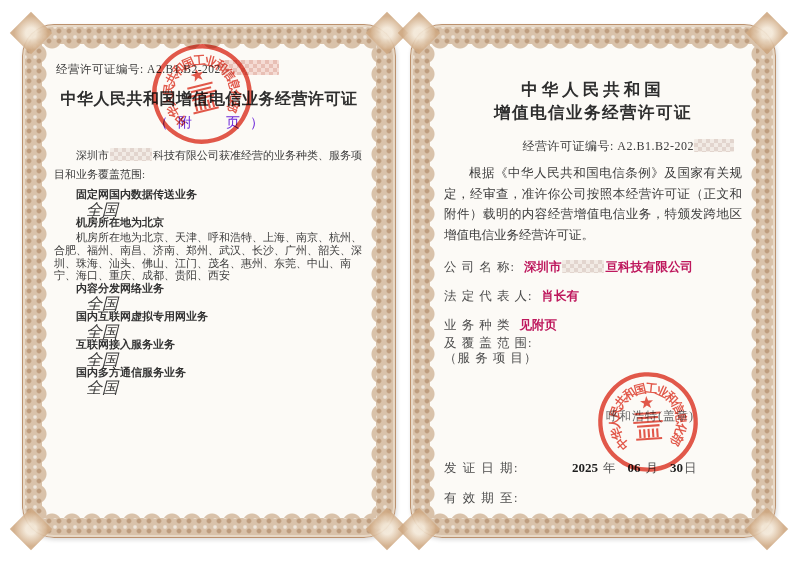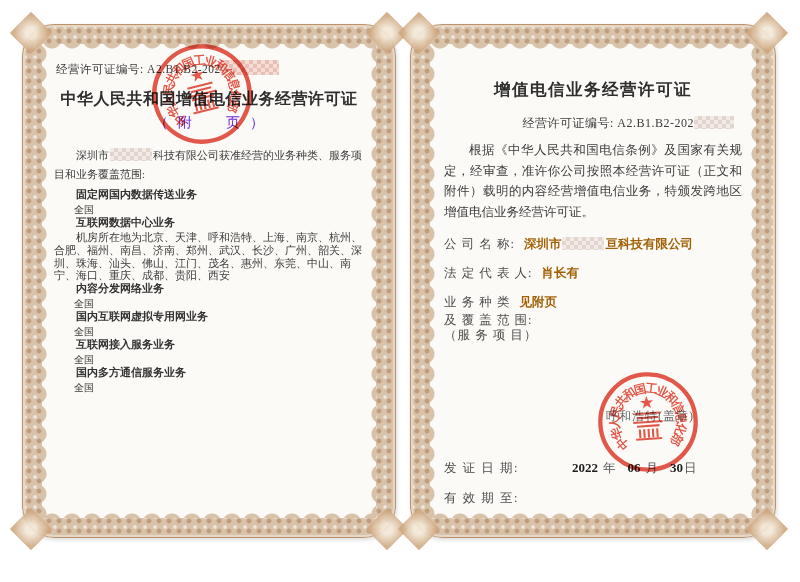--- a/index.html
+++ b/index.html
@@ -48,33 +48,33 @@
   .content{position:absolute;inset:0;padding:12px 12px 0 12px;}
 
   
   .l-license{font-size:11.5px;margin:4px 0 0 2px;letter-spacing:.5px;}
   .l-title{font-size:16px;font-weight:bold;text-align:center;color:#2e2e2e;margin-top:12px;letter-spacing:.5px;}
   .l-subtitle{font-size:14px;font-weight:normal;text-align:center;color:#6d28d9;margin-top:4px;letter-spacing:10px;text-indent:10px;}
   .l-intro{font-size:11px;line-height:19px;text-indent:2em;margin:14px 0 0 0;}
   .cats{margin-top:4px;}
   .cat{}
   .cat-name{font-size:11px;font-weight:bold;color:#333;margin-left:2em;line-height:13px;}
-  .cat-scope{font-size:10px;margin-left:2em;line-height:13px;margin-top:2px;}
+  .cat-scope{font-size:16px;margin-left:2em;line-height:13px;margin-top:2px;font-style:italic;}
   .cat-scope-para{font-size:11px;margin-left:0;text-indent:2em;line-height:12.8px;margin-top:2px;}
 
   
   .r-title{margin-top:22px;text-align:center;color:#2e2e2e;font-weight:bold;}
   .r-title .t1{font-size:16.5px;letter-spacing:4px;line-height:23px;}
   .r-title .t2{font-size:16.5px;letter-spacing:1.5px;line-height:23px;}
   .r-license{font-size:12px;text-align:right;margin:14px 10px 0 0;letter-spacing:.5px;}
   .r-body{font-size:12.5px;line-height:20.5px;text-indent:2em;margin:8px 2px 6px 2px;text-align:justify;}
   .fields{margin:14px 0 0 2px;}
   .field-row{margin-bottom:12px;font-size:12.5px;}
   .field-label{color:#4d4d4d;letter-spacing:1px;margin-right:6px;}
-  .field-value{font-weight:bold;color:#a16207;}
+  .field-value{font-weight:bold;color:#be185d;}
   .biz-extra{font-size:12.5px;color:#4d4d4d;line-height:14.5px;letter-spacing:1px;}
   .issuer-label{
     position:absolute;left:196px;top:384px;font-size:12px;color:#666;z-index:1;letter-spacing:1px;
   }
   .date-block{position:absolute;left:34px;top:436px;z-index:2;}
   .date-row{display:flex;align-items:baseline;margin-bottom:13px;font-size:12.5px;}
   .date-label{color:#4d4d4d;letter-spacing:1.5px;width:128px;}
   .date-value b{color:#1f1f1f;font-size:13px;}
   .date-value .unit{color:#555;margin:0 12px 0 5px;}
   .date-value .unit-day{color:#555;margin-left:1px;}
@@ -127,21 +127,21 @@
       </div>
       <div class="l-title">中华人民共和国增值电信业务经营许可证</div>
       <div class="l-subtitle">（附　页）</div>
       <p class="l-intro"><span>深圳市</span><span class="mosaic m-name"></span><span>科技有限公司获准经营的业务种类、服务项目和业务覆盖</span><span>范围:</span></p>
       <div class="cats">
         <div class="cat">
           <div class="cat-name">固定网国内数据传送业务</div>
           <div class="cat-scope">全国</div>
         </div>
         <div class="cat">
-          <div class="cat-name">互联网数据中心业务</div>
+          <div class="cat-name">机房所在地为北京</div>
           <div class="cat-scope-para">机房所在地为北京、天津、呼和浩特、上海、南京、杭州、合肥、福州、南昌、济南、郑州、武汉、长沙、广州、韶关、深圳、珠海、汕头、佛山、江门、茂名、惠州、东莞、中山、南宁、海口、重庆、成都、贵阳、西安</div>
         </div>
         <div class="cat">
           <div class="cat-name">内容分发网络业务</div>
           <div class="cat-scope">全国</div>
         </div>
         <div class="cat">
           <div class="cat-name">国内互联网虚拟专用网业务</div>
           <div class="cat-scope">全国</div>
         </div>
@@ -191,20 +191,21 @@
   <div class="corner tr"></div>
   <div class="corner bl"></div>
   <div class="corner br"></div>
   <div class="cert-inner">
     <div class="scallop top"></div>
     <div class="scallop bottom"></div>
     <div class="scallop left"></div>
     <div class="scallop right"></div>
     <div class="content">
       <div class="r-title">
+        <div class="t1">中华人民共和国</div>
         <div class="t2">增值电信业务经营许可证</div>
       </div>
       <div class="r-license">
         <span>经营许可证编号:</span>
         <span>A2.B1.B2-202</span><span class="mosaic m-lic-r"></span>
       </div>
       <p class="r-body">根据《中华人民共和国电信条例》及国家有关规定，经审查，准许你公司按照本经营许可证（正文和附件）载明的内容经营增值电信业务，特颁发跨地区增值电信业务经营许可证。</p>
       <div class="fields">
         <div class="field-row">
           <span class="field-label">公 司 名 称:</span>
@@ -249,20 +250,20 @@
       <path d="M43 60 H77"></path>
       <path d="M47 64.5 H73" stroke-width="1.8"></path>
       <path d="M50 68 V78 M55 68 V78 M60 68 V78 M65 68 V78 M70 68 V78" stroke-width="2"></path>
       <path d="M45 79.5 H75"></path>
     </g>
   </svg>
   <div class="date-block">
     <div class="date-row">
       <span class="date-label">发 证 日 期:</span>
       <span class="date-value">
-        <b>2022</b><span class="unit">年</span><b>06</b><span class="unit">月</span><b>30</b><span class="unit-day">日</span>
+        <b>2025</b><span class="unit">年</span><b>06</b><span class="unit">月</span><b>30</b><span class="unit-day">日</span>
       </span>
     </div>
     <div class="date-row">
       <span class="date-label">有 效 期 至:</span>
     </div>
   </div>
 </div>
 
 </body></html>

